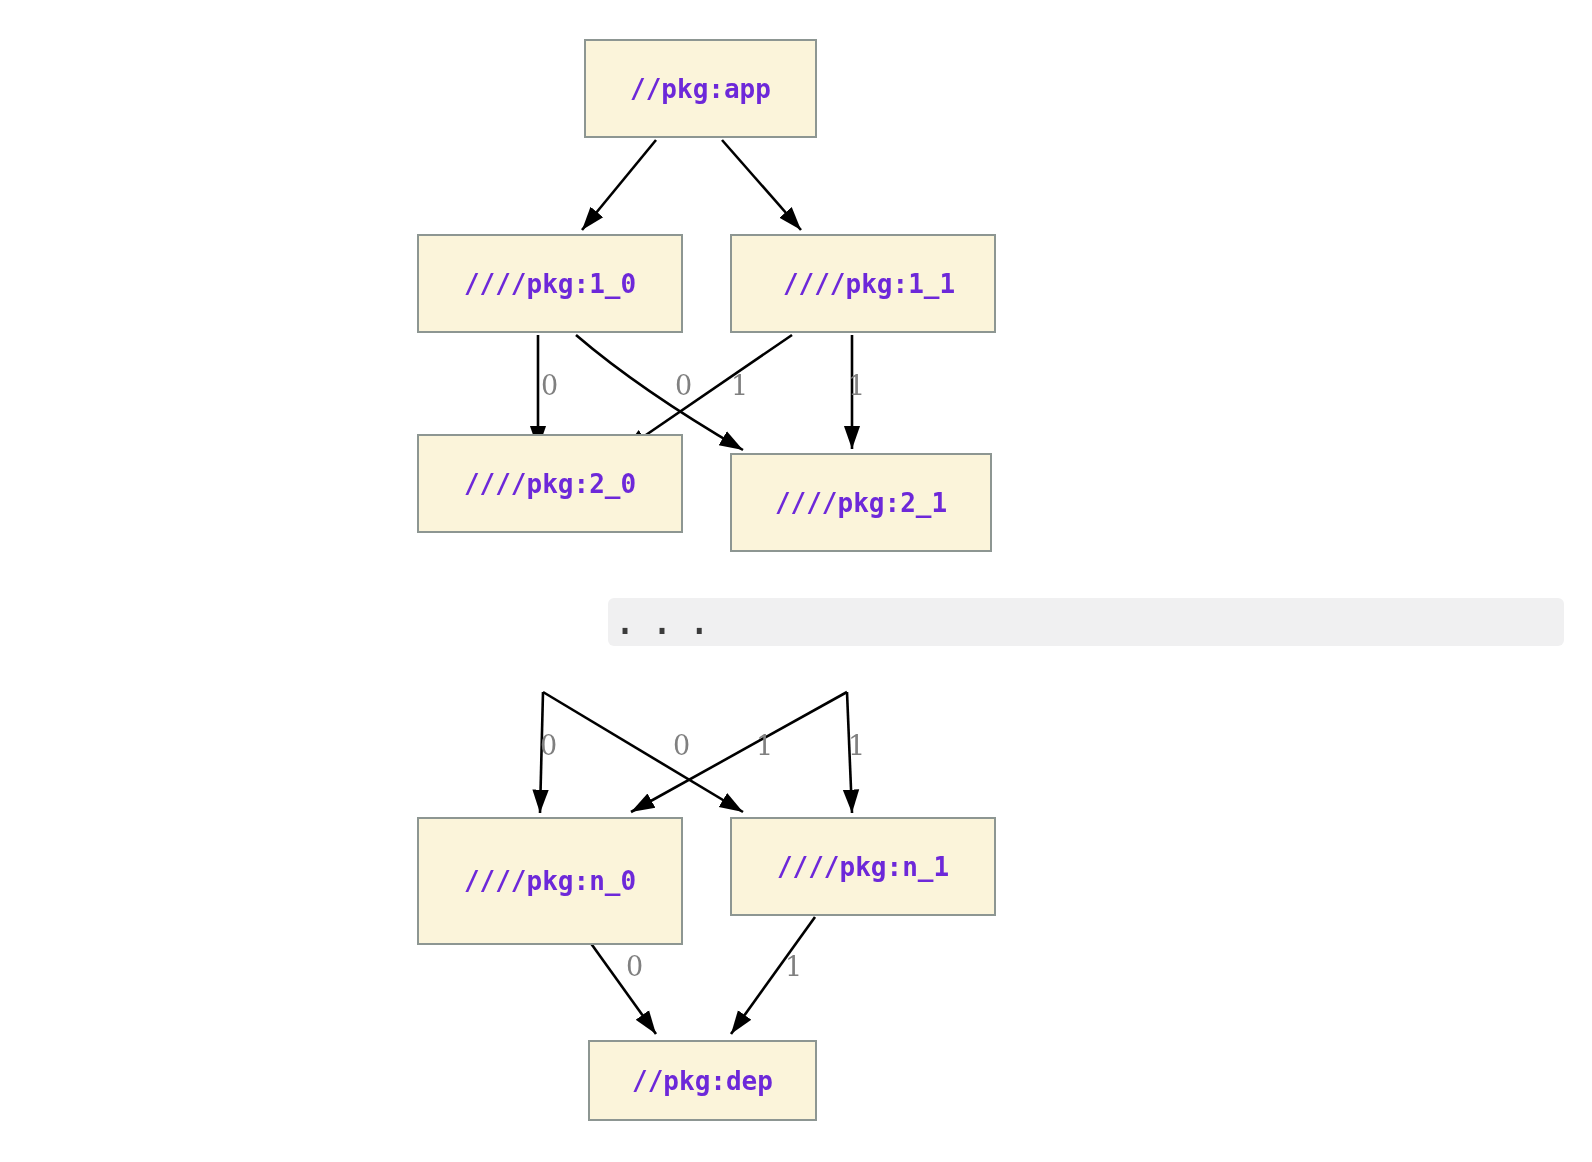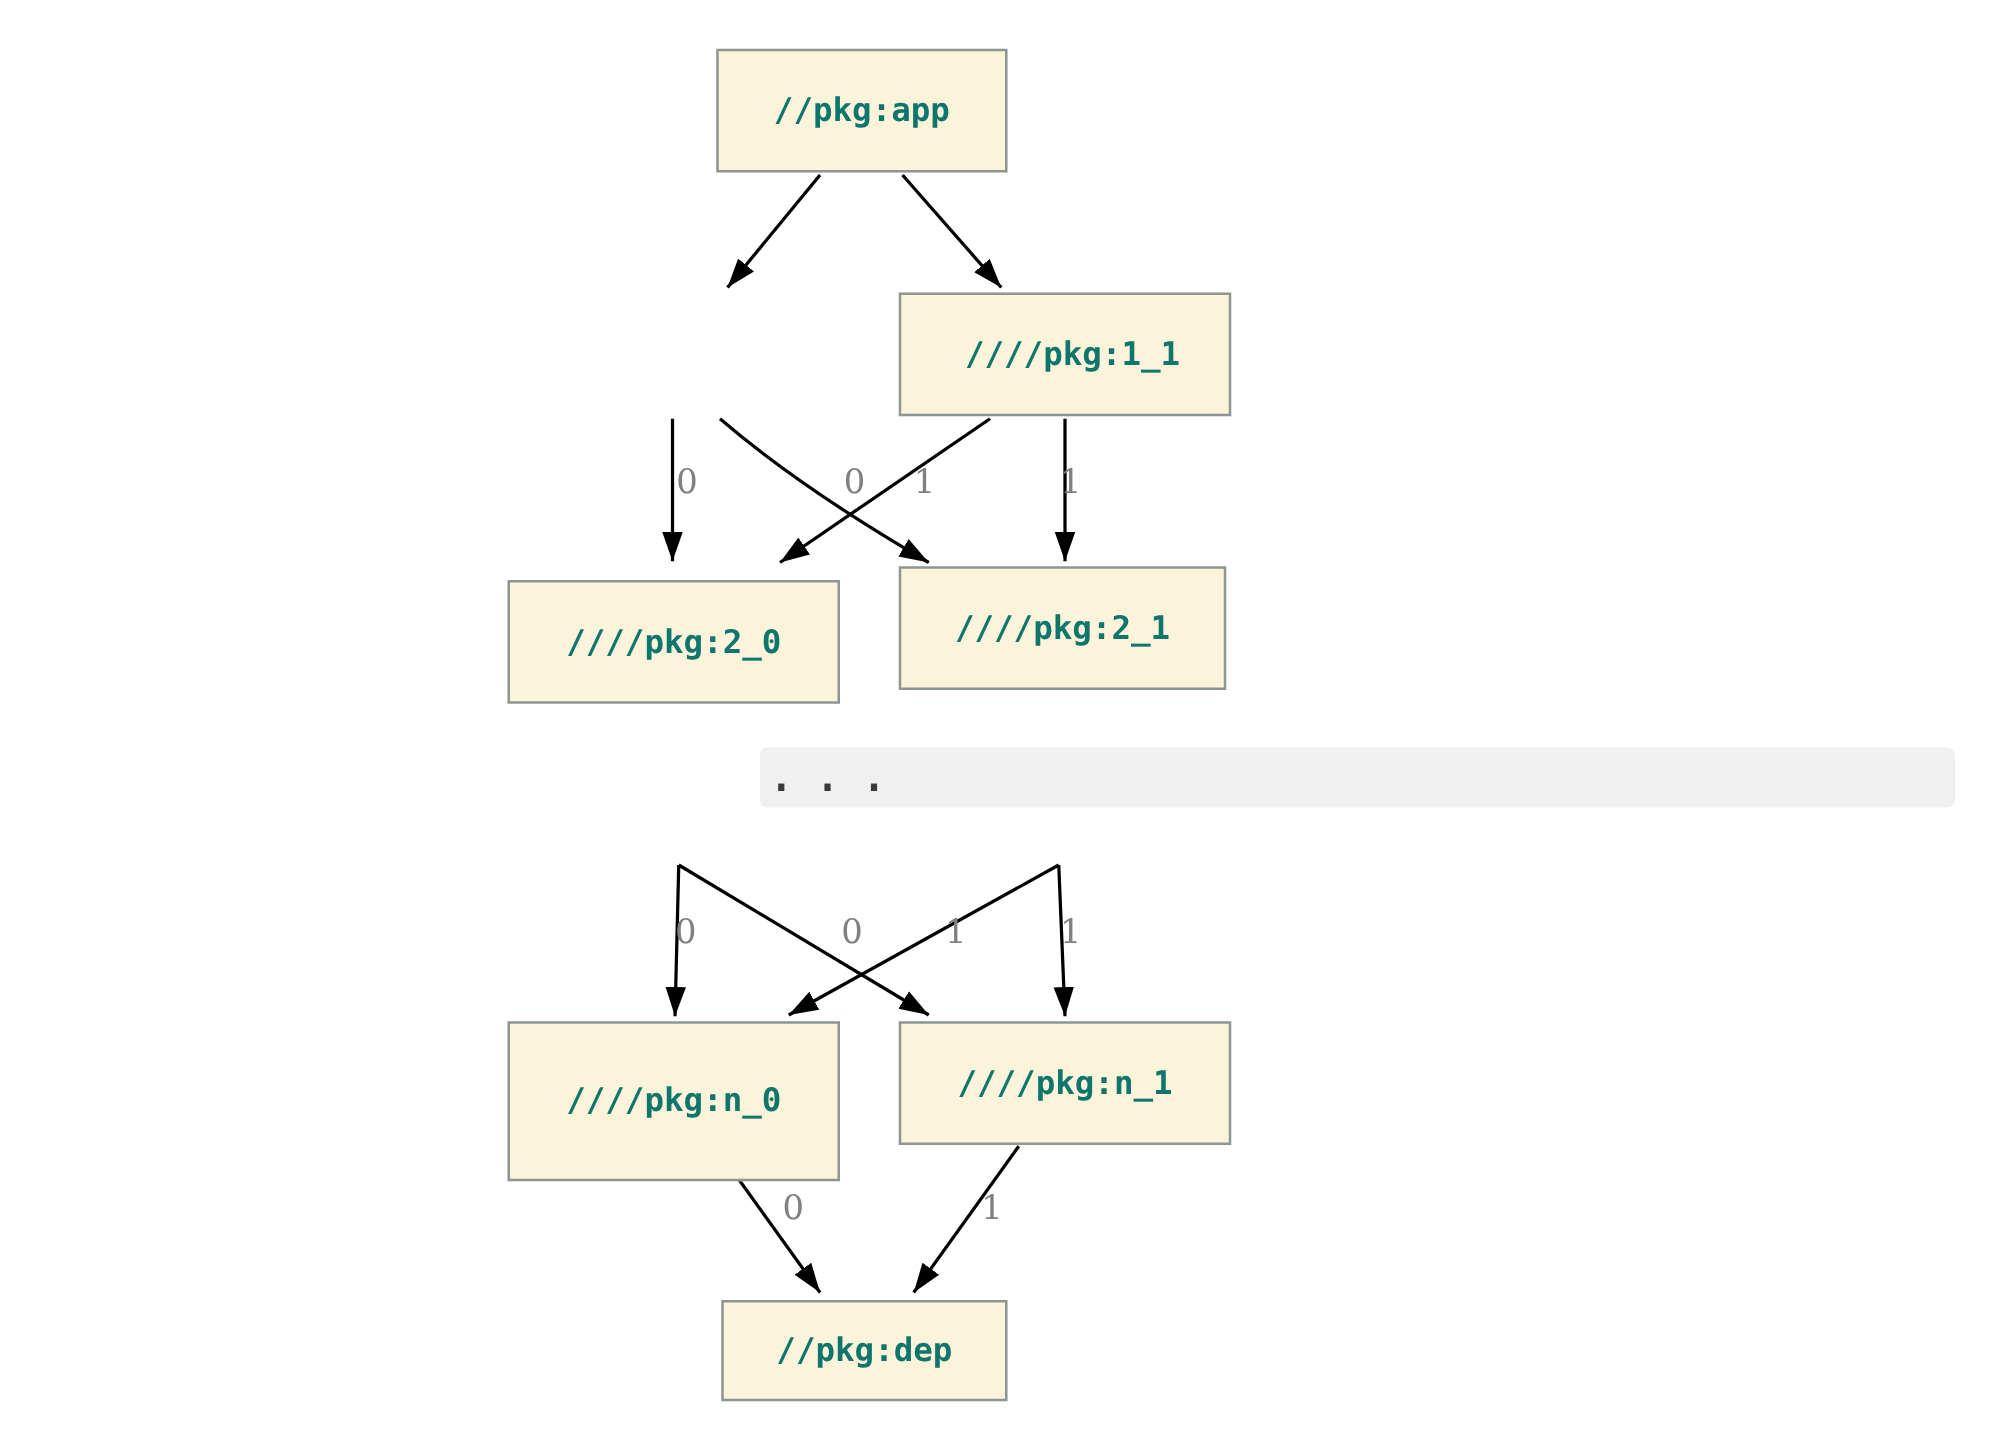--- a/index.html
+++ b/index.html
@@ -6,22 +6,23 @@
   .canvas {
     position:relative; width:1592px; height:1162px; background:#ffffff;
     font-family:"DejaVu Sans Mono", monospace; overflow:hidden;
   }
   .edges-svg { position:absolute; left:0; top:0; width:1592px; height:1162px; }
   .node {
     position:absolute; box-sizing:border-box;
     background:var(--node-fill,#FBF4DA);
     border:2px solid var(--node-border,#8D9692);
     display:flex; align-items:center; justify-content:center;
-    font-weight:bold; font-size:26px; letter-spacing:0px; color:#0f766e;
+    font-weight:bold; font-size:26px; letter-spacing:0px; color:#6d28d9;
     white-space:nowrap;
+    margin-left:11px;
   }
   .edge-label {
     position:absolute;
     font-family:"DejaVu Serif", serif;
     font-size:27px; color:var(--edge-label,#808080); line-height:1;
   }
   .band {
     position:absolute; left:608px; top:598px; width:956px; height:48px;
     background:var(--band-bg,#F0F0F1); border-radius:6px;
   }
@@ -55,22 +56,23 @@
     <path class="edge-line" d="M543,692 L540,813" marker-end="url(#arrow)"></path>
     <path class="edge-line" d="M543,692 L743,812" marker-end="url(#arrow)"></path>
     <path class="edge-line" d="M847,692 L631,812" marker-end="url(#arrow)"></path>
     <path class="edge-line" d="M847,692 L852,813" marker-end="url(#arrow)"></path>
 
     <path class="edge-line" d="M572,917 L656,1034" marker-end="url(#arrow)"></path>
     <path class="edge-line" d="M815,917 L731,1034" marker-end="url(#arrow)"></path>
   </svg>
 
   <div class="node" style="left:573px; top:39px;  width:233px; height:99px;">//pkg:app</div>
+  <div class="node" style="left:406px; top:234px; width:266px; height:99px;">////pkg:1_0</div>
   <div class="node" style="left:719px; top:234px; width:266px; height:99px;padding-left:12px;">////pkg:1_1</div>
-  <div class="node" style="left:406px; top:464px; width:266px; height:99px;">////pkg:2_0</div>
+  <div class="node" style="left:406px; top:434px; width:266px; height:99px;">////pkg:2_0</div>
   <div class="node" style="left:719px; top:453px; width:262px; height:99px;">////pkg:2_1</div>
   <div class="node" style="left:406px; top:817px; width:266px; height:128px;">////pkg:n_0</div>
   <div class="node" style="left:719px; top:817px; width:266px; height:99px;">////pkg:n_1</div>
   <div class="node" style="left:577px; top:1040px; width:229px; height:81px;">//pkg:dep</div>
 
   <div class="band">
     <span class="dots">...</span>
   </div>
 
   <span class="edge-label" style="left:541px; top:372px;">0</span>

